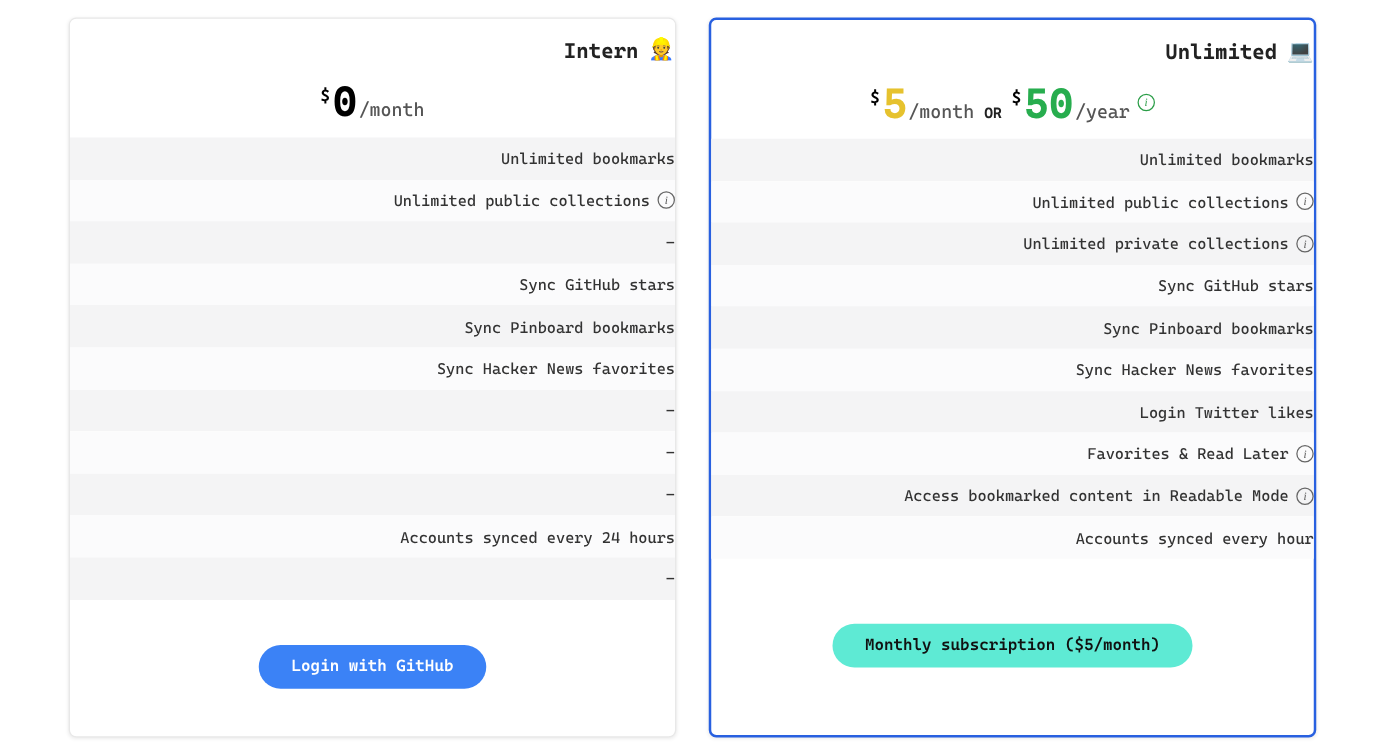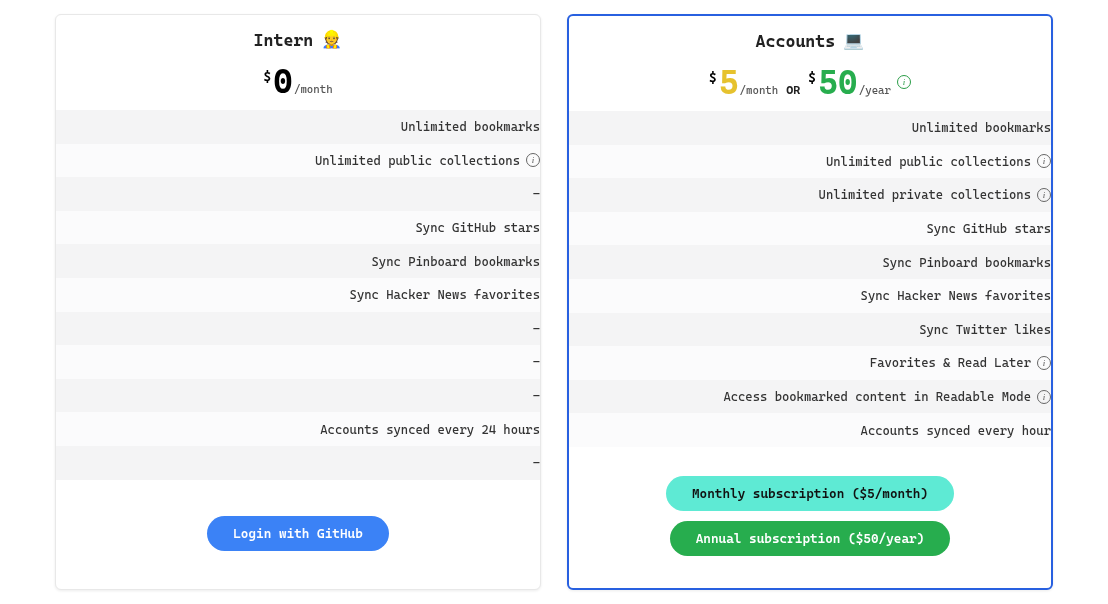--- a/index.html
+++ b/index.html
@@ -21,21 +21,21 @@
       display: flex;
       flex-direction: column;
     }
     .plan.free {
       border: 1px solid #e8e8e8;
     }
     .plan.dev {
       border: 2px solid #2860e0;
     }
     .plan-header {
-      text-align: center;
+      text-align: right;
       padding: 14px 0 6px;
     }
     .plan-title {
       font-size: 17px;
       font-weight: 700;
       color: #222;
       display: inline-flex;
       align-items: center;
       gap: 8px;
     }
@@ -53,21 +53,21 @@
       position: relative;
       top: -12px;
       margin-right: 2px;
     }
     .price-num {
       font-size: 34px;
       font-weight: 800;
       line-height: 1;
     }
     .price-suffix {
-      font-size: 11px;
+      font-size: 15px;
       color: #555;
       margin-left: 1px;
     }
     .or-sep {
       font-size: 12px;
       font-weight: 700;
       color: #222;
       margin: 0 8px;
       text-align: center;
     }
@@ -180,21 +180,21 @@
       </div>
     </div>
   <div class="actions">
     <button class="btn blue">Login with GitHub</button>
   </div>
 </div>
 
 <div class="plan dev">
   <div class="plan-header">
     <div class="plan-title">
-      <span>Accounts</span>
+      <span>Unlimited</span>
       <span class="emoji">💻</span>
     </div>
   </div>
   <div class="price-line">
     <span class="dev-price" style="display:flex;align-items:baseline;">
       <span class="currency">$</span>
       <span class="price-num">5</span>
       <span class="price-suffix">/month</span>
     </span>
     <span class="or-sep">OR</span>
@@ -220,31 +220,30 @@
       <div class="feature">
         <span>Sync GitHub stars</span>
       </div>
       <div class="feature">
         <span>Sync Pinboard bookmarks</span>
       </div>
       <div class="feature">
         <span>Sync Hacker News favorites</span>
       </div>
       <div class="feature">
-        <span>Sync Twitter likes</span>
+        <span>Login Twitter likes</span>
       </div>
       <div class="feature">
         <span>Favorites &amp; Read Later</span>
         <span class="info-icon">i</span>
       </div>
       <div class="feature">
         <span>Access bookmarked content in Readable Mode</span>
         <span class="info-icon">i</span>
       </div>
       <div class="feature">
         <span>Accounts synced every hour</span>
       </div>
     </div>
   <div class="actions">
     <button class="btn yellow">Monthly subscription ($5/month)</button>
-    <button class="btn green">Annual subscription ($50/year)</button>
   </div>
 </div>
 
 </body></html>

